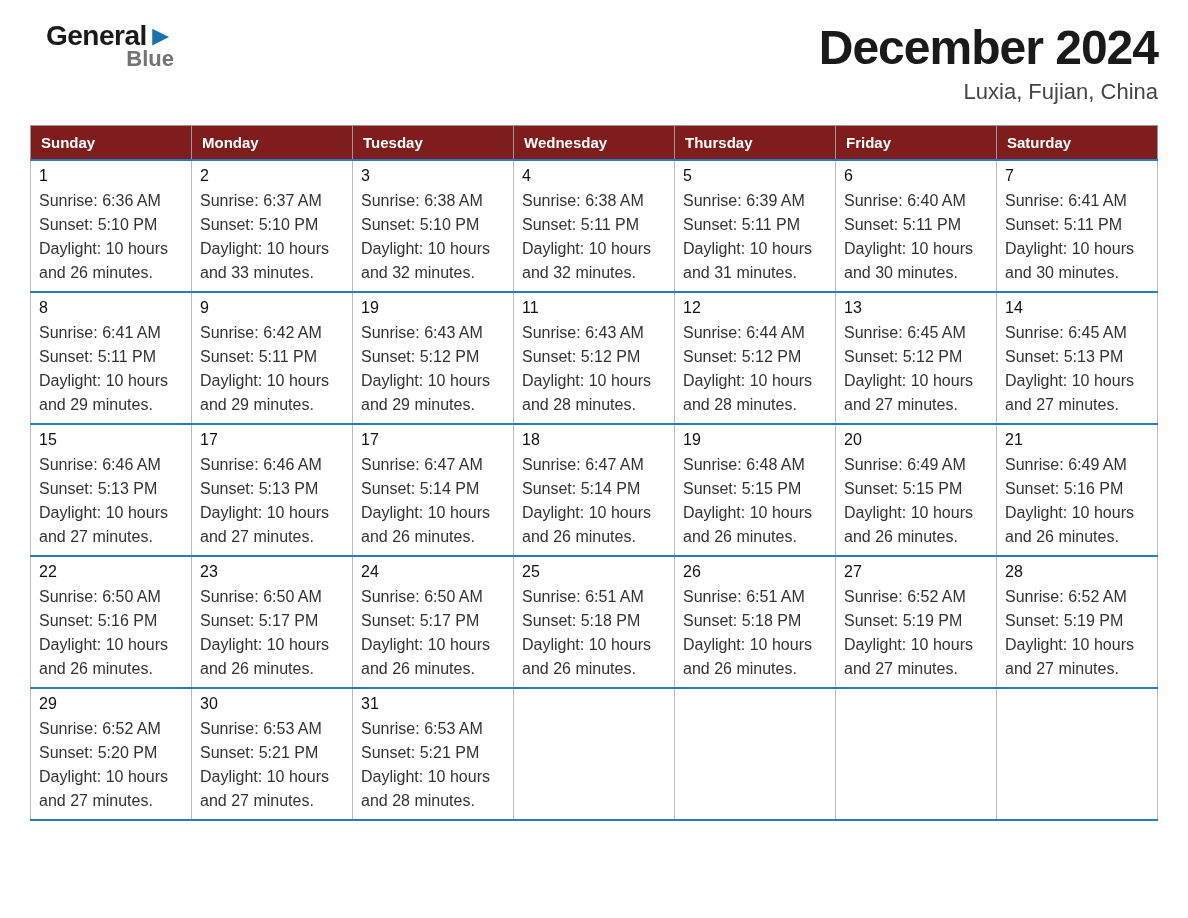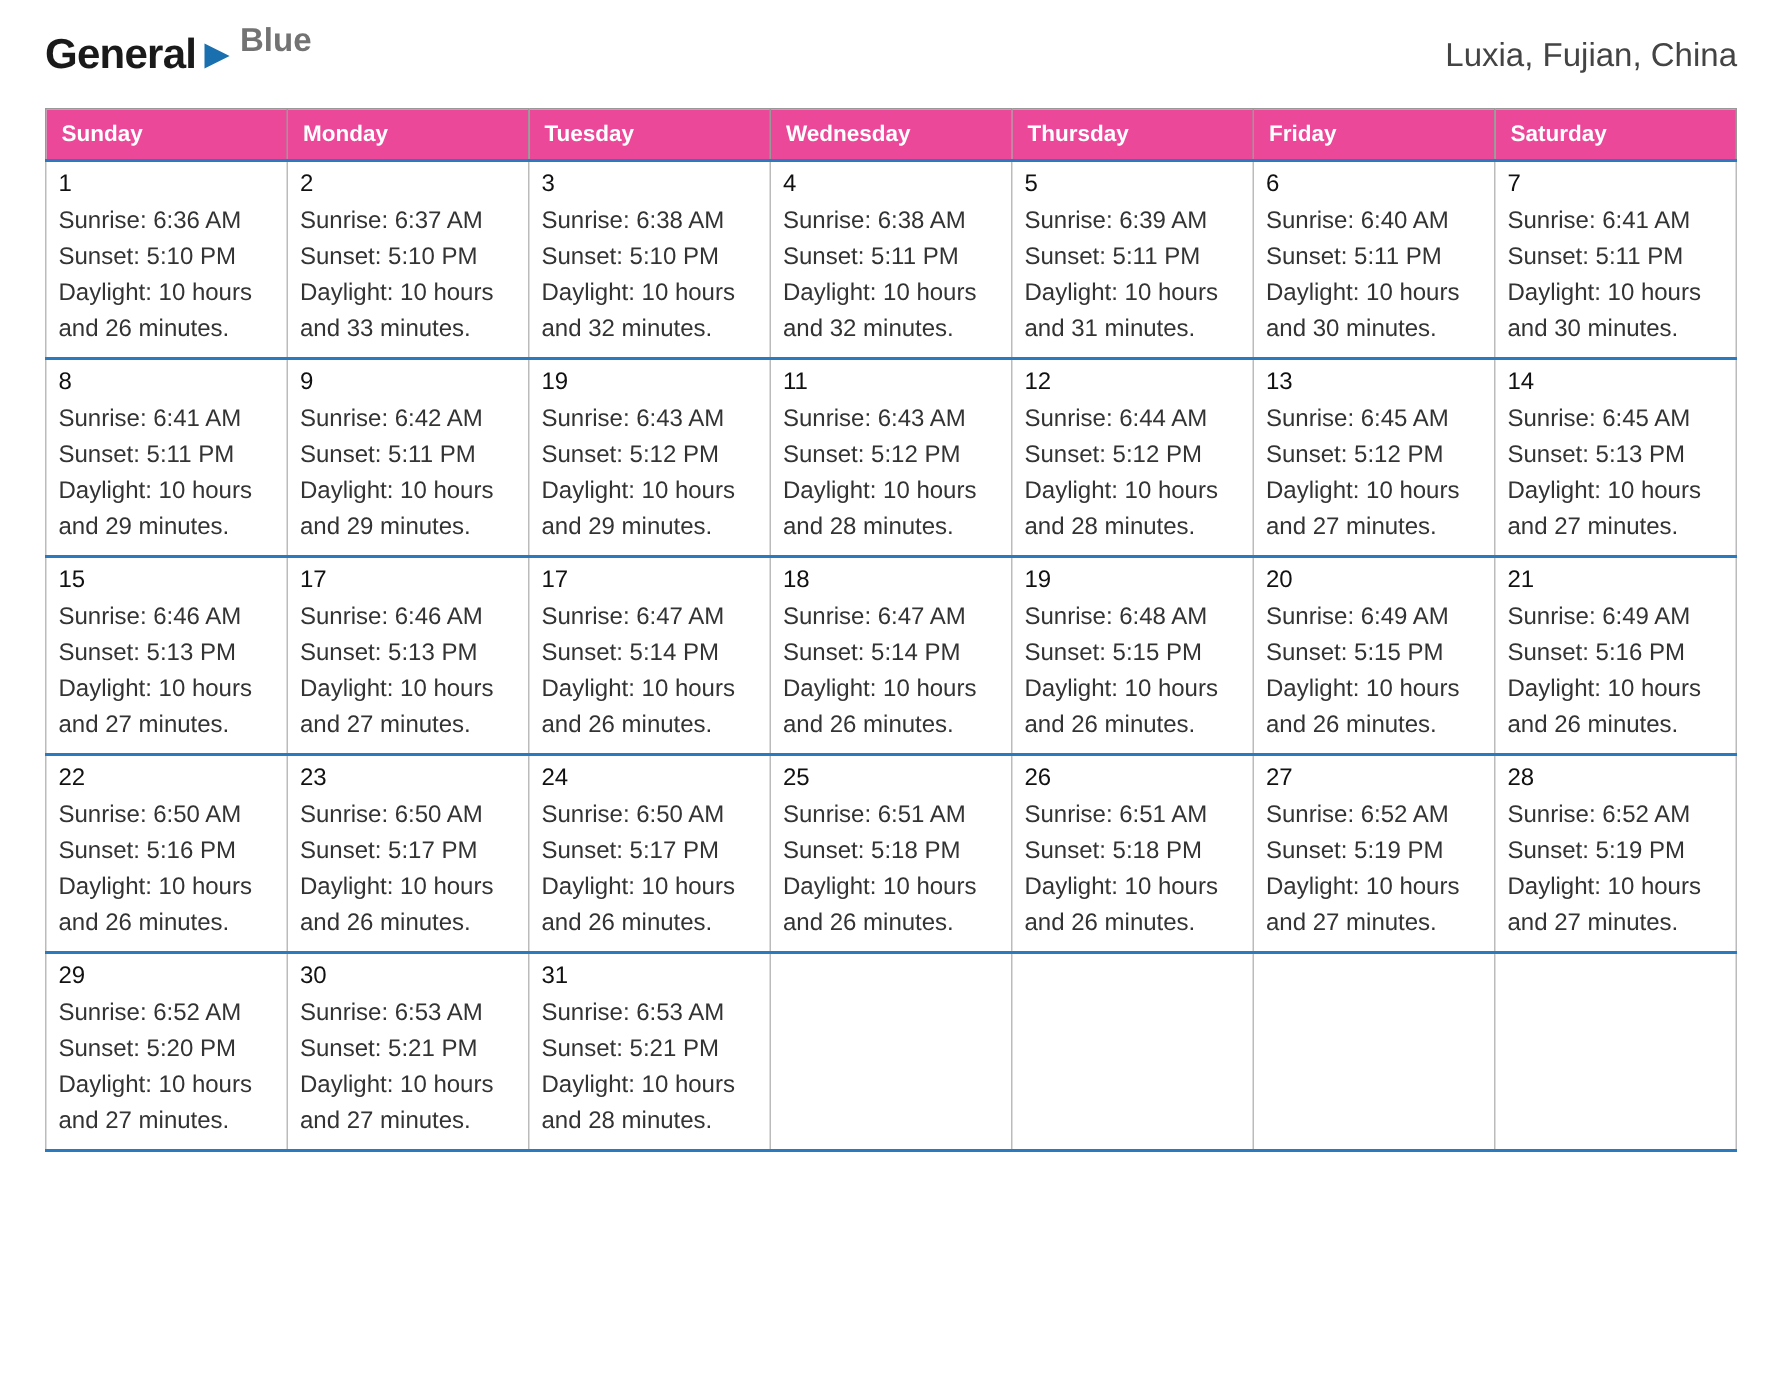--- a/index.html
+++ b/index.html
@@ -11,22 +11,23 @@
       padding: 20px 30px;
     }
     .header-area {
       display: flex;
       justify-content: space-between;
       align-items: flex-start;
       margin-bottom: 20px;
     }
     .logo {
       display: flex;
-      flex-direction: row;
-      align-items: flex-start;
+      flex-direction: column;
+      align-items: flex-end;
+      margin-left: 16px;
     }
     .logo-general {
       font-size: 28px;
       font-weight: bold;
       color: #1a1a1a;
       letter-spacing: -0.5px;
     }
     .logo-general span {
       color: #1a6faf;
     }
@@ -53,21 +54,21 @@
       font-size: 22px;
       color: #444;
       margin-top: 4px;
     }
     .calendar-table {
       width: 100%;
       border-collapse: collapse;
       border: 1px solid #999;
     }
     .calendar-table th {
-      background-color: #ec4899;
+      background-color: #7f1d1d;
       color: #fff;
       font-size: 15px;
       font-weight: bold;
       padding: 8px 10px;
       text-align: left;
       border: 1px solid #999;
     }
     .calendar-table td {
       vertical-align: top;
       padding: 6px 8px;
@@ -102,20 +103,21 @@
 <div class="header-area">
   <div class="logo">
     <div class="logo-general">
       General<span>►</span>
     </div>
     <div class="logo-blue">
       Blue
     </div>
   </div>
   <div class="title-area">
+    <div class="main-title">December 2024</div>
     <div class="subtitle">Luxia, Fujian, China</div>
   </div>
 </div>
 
 <table class="calendar-table">
   <thead>
     <tr>
       <th>Sunday</th>
       <th>Monday</th>
       <th>Tuesday</th>

